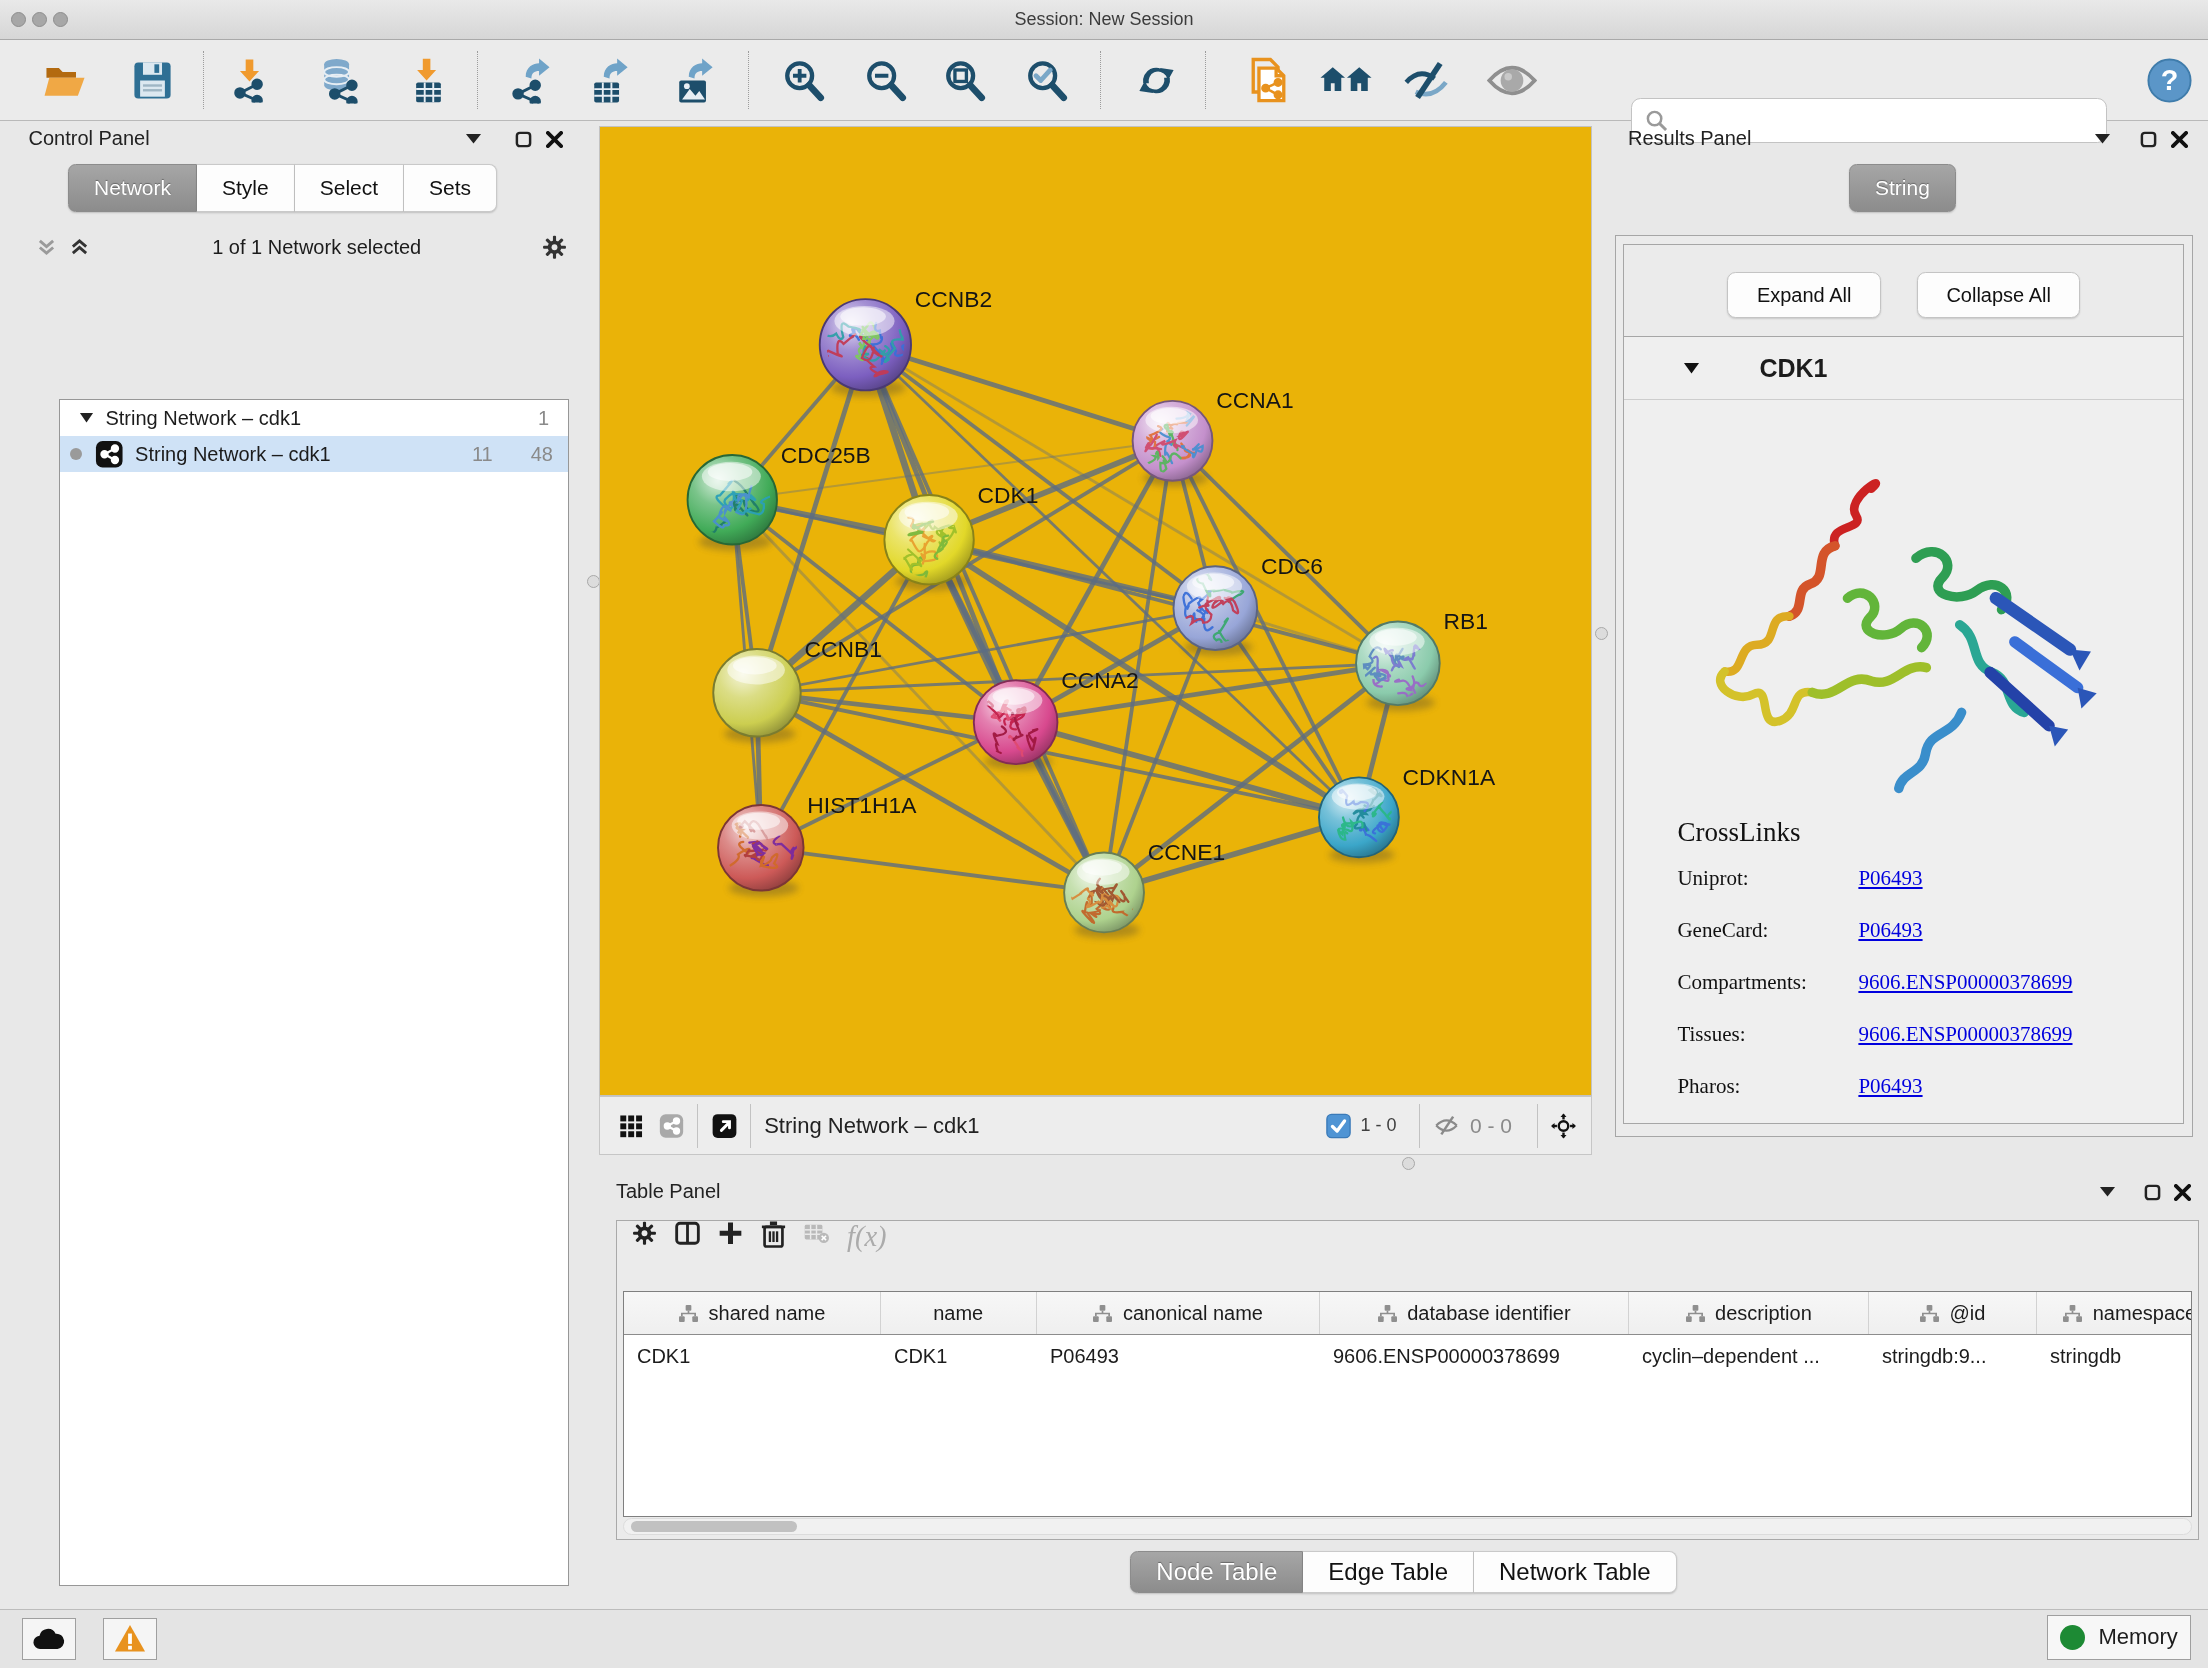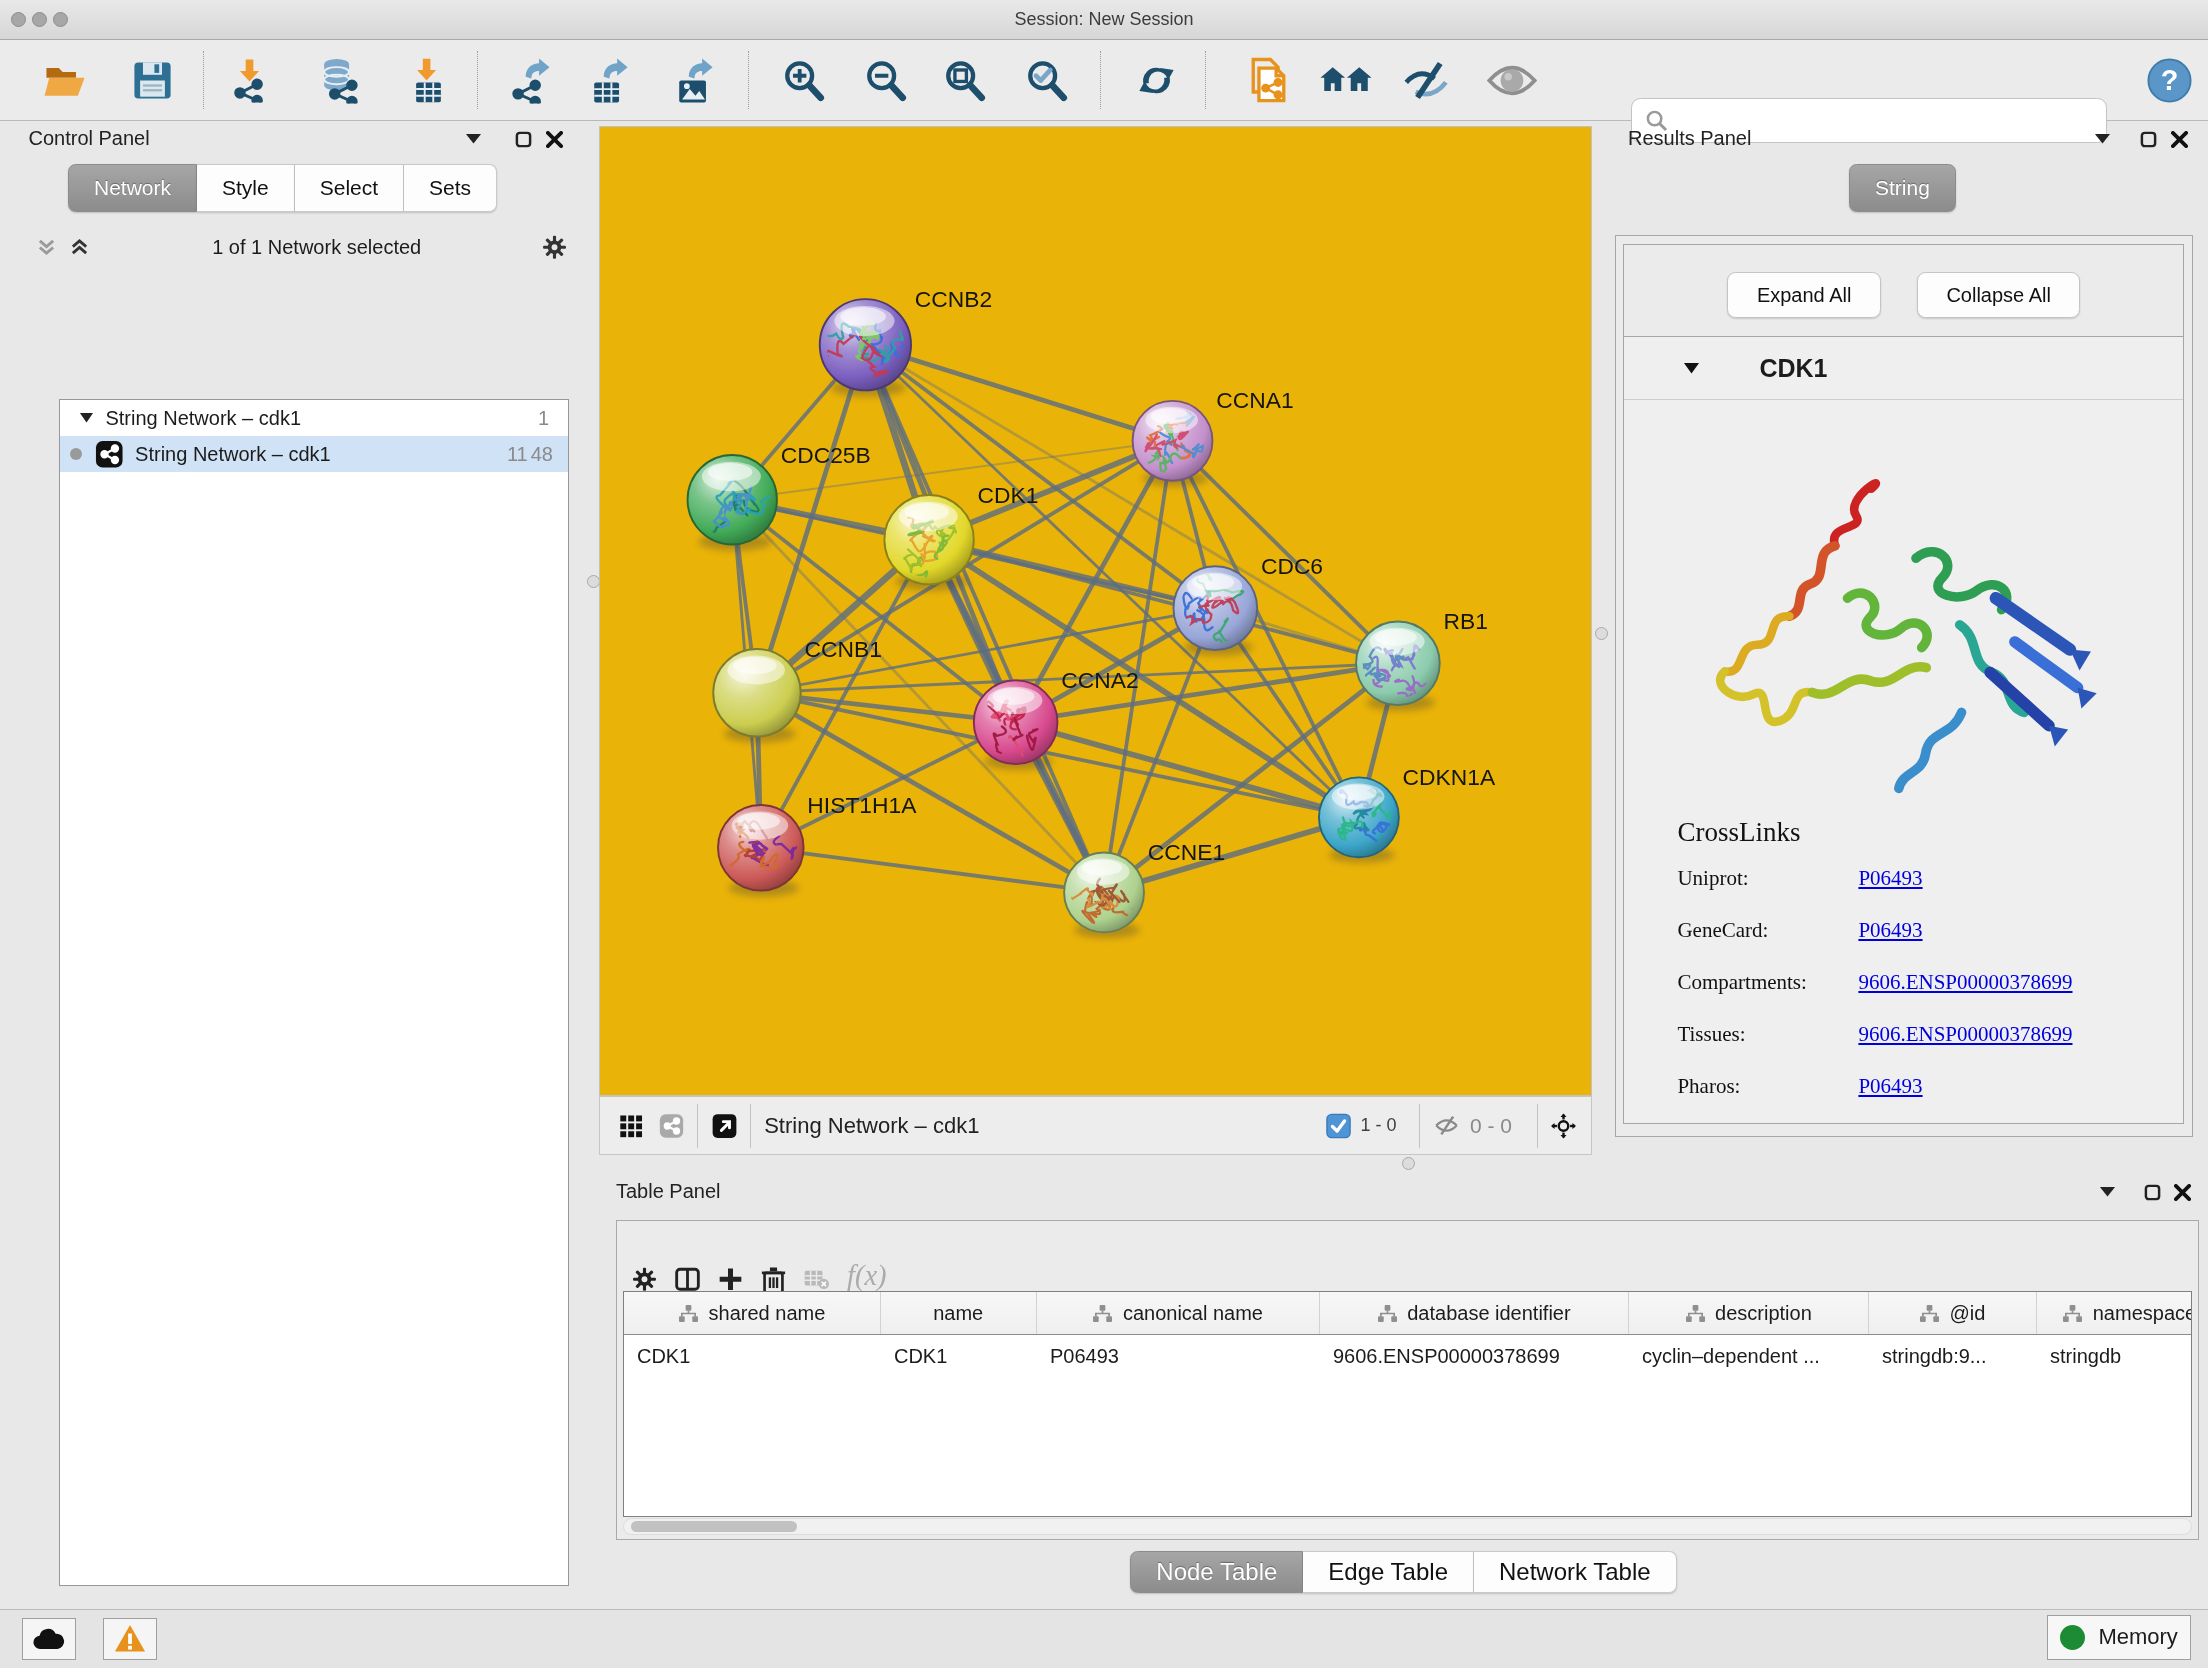--- a/index.html
+++ b/index.html
@@ -71,21 +71,21 @@
   .crosslinks { position:absolute; left:53px; top:480px; width:485px;
     font-family:"Liberation Serif",serif; font-size:21px; color:#111; }
   .crosslinks .row { display:flex; height:52px; align-items:center; }
   .crosslinks .lbl { width:181px; }
   .crosslinks a { color:#0000de; text-decoration:underline; }
 
   
   .table-panel { position:absolute; left:599px; top:1172px; width:1609px; height:426px; }
   .tp-box { position:absolute; left:17px; top:48px; width:1583px; height:320px;
     background:#ebebeb; border:1px solid #a9a9a9; }
-  .tp-toolbar { position:absolute; left:0; top:8px; height:63px; display:flex; align-items:flex-end; padding-left:15px; gap:18px; }
+  .tp-toolbar { position:absolute; left:0; top:0; height:63px; display:flex; align-items:flex-start; padding-left:15px; gap:18px; }
   .grid-table { position:absolute; left:5.7px; top:70px; width:1569px; height:226px; background:#fff;
     border:1px solid #7f7f7f; overflow:hidden; }
   .gt-head { display:flex; background:linear-gradient(#f7f7f7,#efefef); border-bottom:1.9px solid #8c8c8c; height:43px; }
   .gt-head .th { display:flex; align-items:center; justify-content:center; gap:9.5px; font-size:20px;
     border-right:1px solid #d2d2d2; overflow:hidden; white-space:nowrap; flex:none; }
   .gt-row { display:flex; height:42px; }
   .gt-row .td { display:flex; align-items:center; padding-left:13.3px; font-size:20px;
     overflow:hidden; white-space:nowrap; flex:none; }
   .hscroll { position:absolute; left:5.7px; bottom:3.8px; width:1569px; height:17px; background:#f1f1f1; border:1px solid #dcdcdc; border-radius:8.6px; }
   .hthumb { position:absolute; left:7.6px; top:1.9px; width:166px; height:11.4px; background:#c1c1c1; border-radius:5.7px; }
@@ -371,21 +371,21 @@
         <g stroke="#fff" stroke-width="2.4" fill="#fff">
           <line x1="10" y1="15" x2="21" y2="9"></line>
             <line x1="10" y1="15" x2="21" y2="21"></line>
           <circle cx="10" cy="15" r="3.2"></circle>
             <circle cx="21" cy="9" r="3.2"></circle>
             <circle cx="21" cy="21" r="3.2"></circle>
         </g>
       </svg>
       <span>String Network – cdk1</span>
       <span class="count" style="margin-left:auto">11</span>
-      <span class="count" style="margin-left:3px; margin-right:15px">48</span>
+      <span class="count" style="margin-left:38px; margin-right:15px">48</span>
     </div>
   </div>
 </div>
 
 <span class="handle" style="left:587px; top:575px;"></span>
 <span class="handle" style="left:1595px; top:627px;"></span>
 <span class="handle" style="left:1402px; top:1157px;"></span>
 
 <div class="canvas">
   <svg id="netsvg" width="991" height="968" viewBox="0 0 1042 1018">

